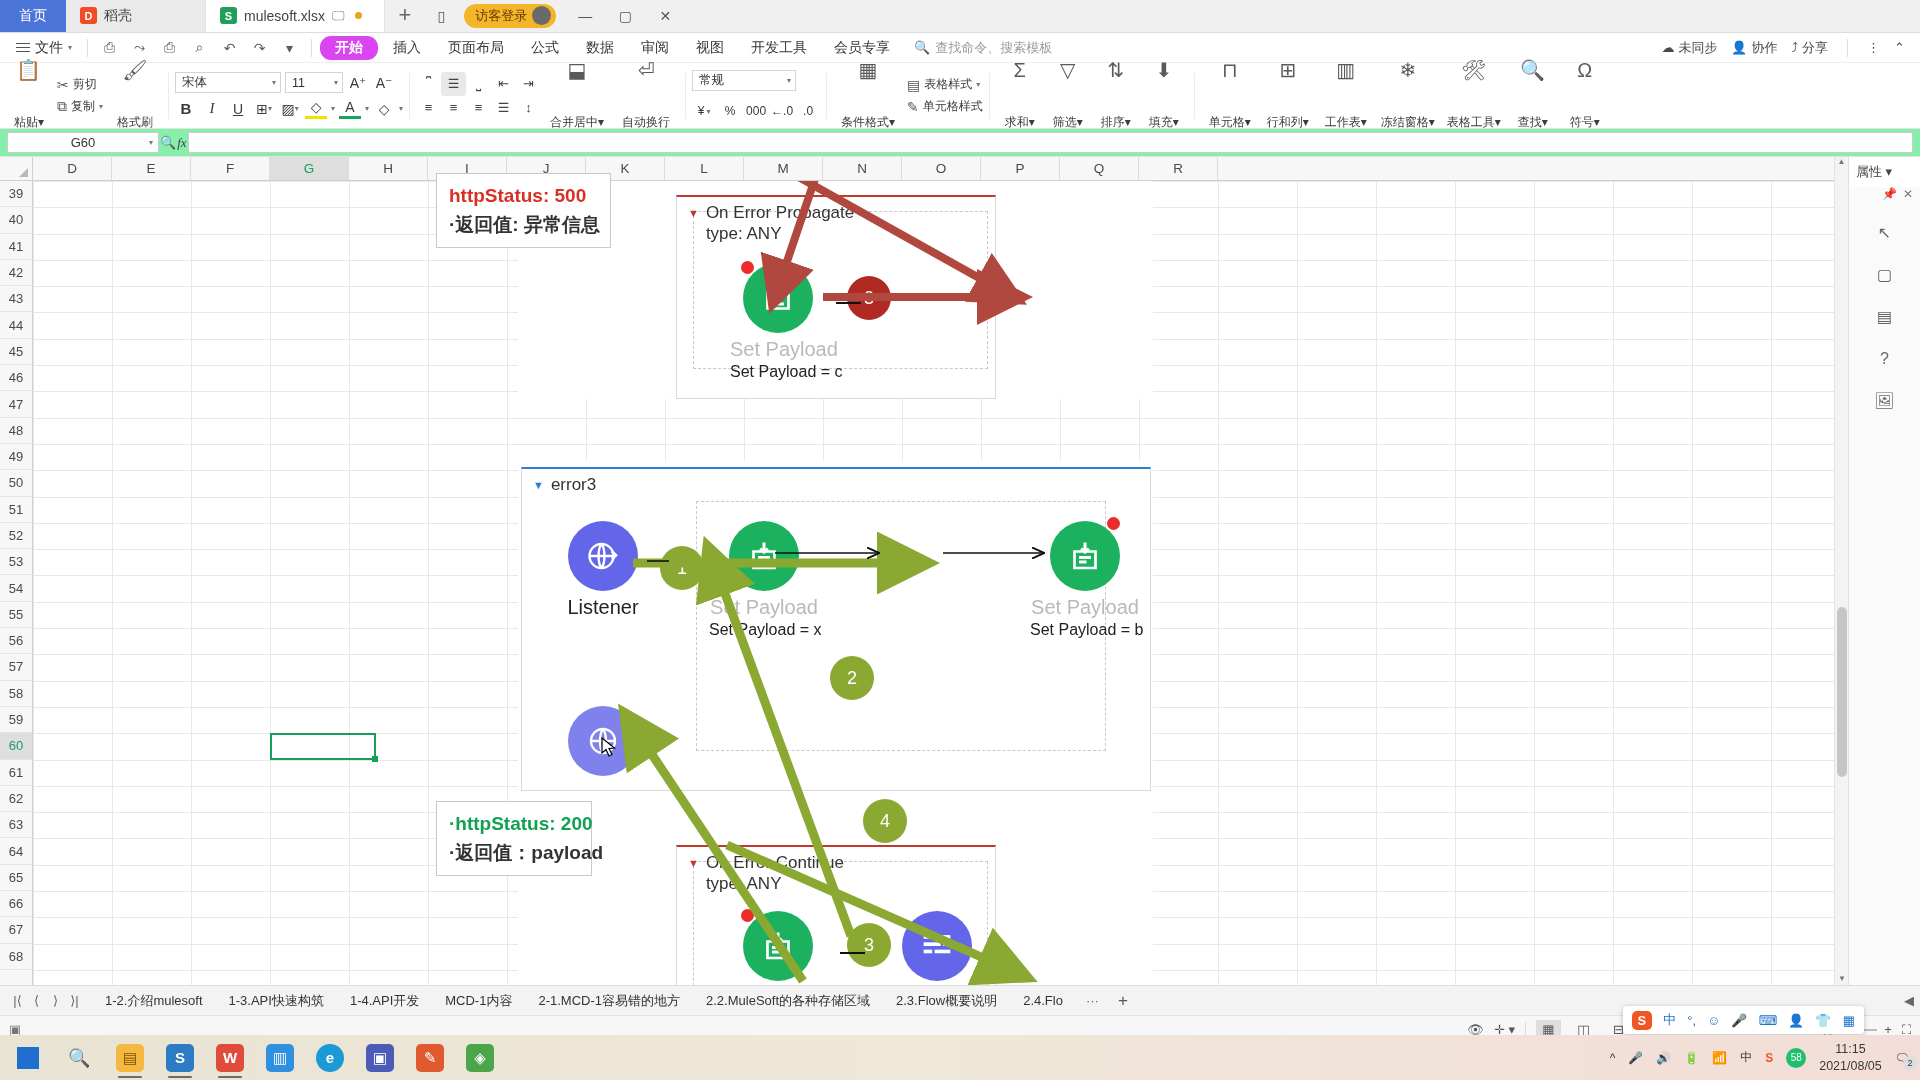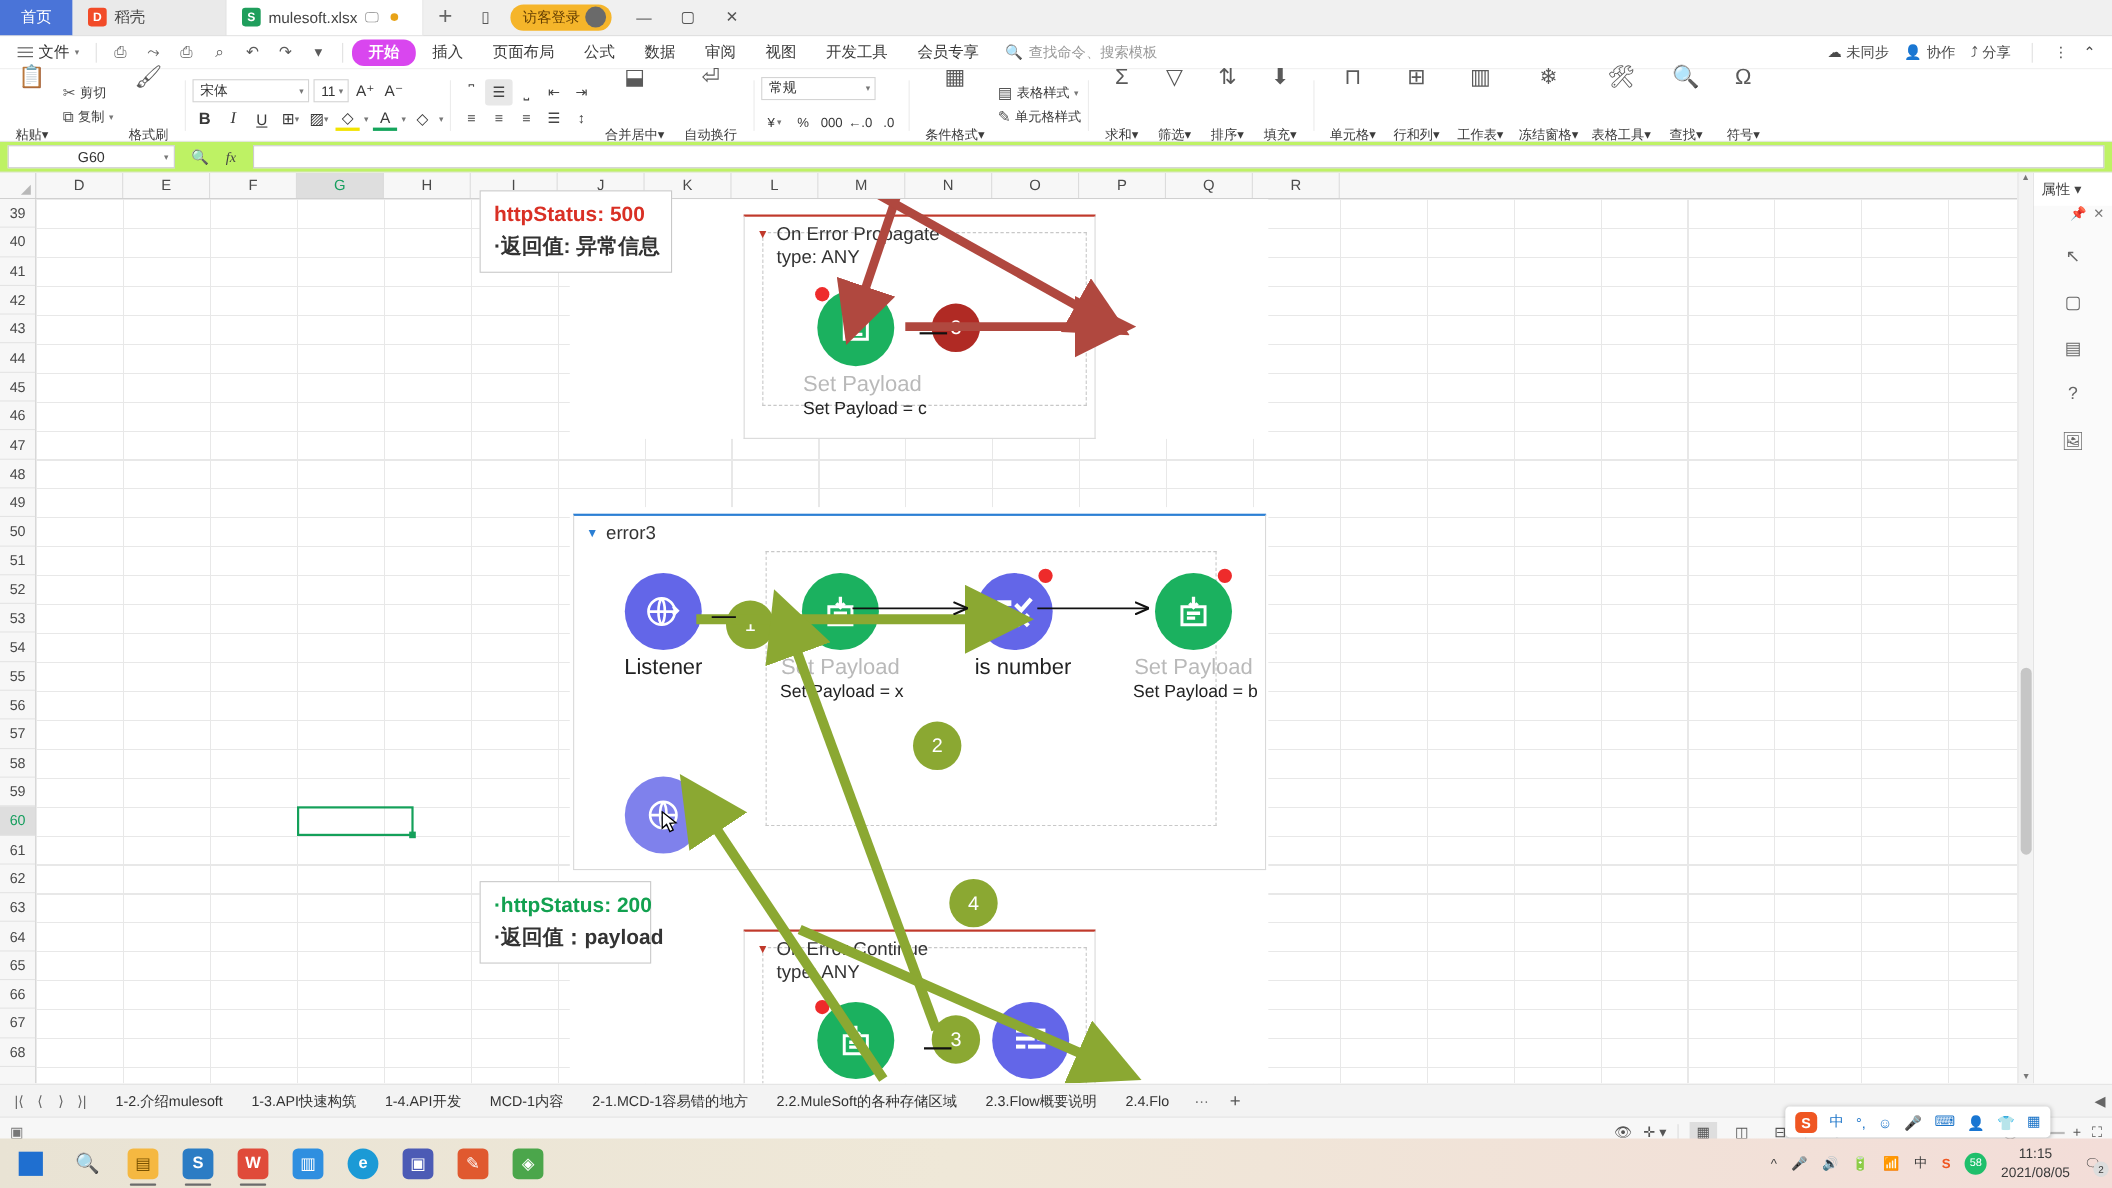--- a/index.html
+++ b/index.html
@@ -43,35 +43,35 @@
   .rg { display:flex; align-items:center; height:62px; }
   .rsep { width:1px; height:46px; background:#ececec; margin:0 6px; }
   .big-btn { display:flex; flex-direction:column; align-items:center; justify-content:center; width:48px; gap:1px; font-size:12px; color:#3c3c3c; }
   .big-btn .gl { font-size:20px; line-height:21px; color:#5a5a5a; }
   .big-btn .lb { font-size:12px; white-space:nowrap;margin-top:32px; }
   .stack2 { display:flex; flex-direction:column; justify-content:center; gap:5px; }
   .srow { display:flex; align-items:center; gap:4px; font-size:12px; color:#3c3c3c; }
   .srow .gl { font-size:14px; color:#555; }
   .fontrow { display:flex; gap:4px; align-items:center; }
   .fname { width:106px; height:21px; border:1px solid #d4d4d4; background:#fff; display:flex; align-items:center; justify-content:space-between; padding:0 4px 0 6px; font-size:12.5px; }
-  .fsize { width:32px; height:21px; border:1px solid #d4d4d4; background:#fff; display:flex; align-items:center; justify-content:space-between; padding:0 4px 0 6px; font-size:12.5px; }
+  .fsize { width:58px; height:21px; border:1px solid #d4d4d4; background:#fff; display:flex; align-items:center; justify-content:space-between; padding:0 4px 0 6px; font-size:12.5px; }
   .caret { font-size:8px; color:#777; }
   .fbtn { width:22px;height:21px;display:flex;align-items:center;justify-content:center;font-size:14px;color:#3a3a3a; }
   .fbtn.bold { font-weight:bold; font-size:15px;}
   .fbtn.ital { font-style:italic; font-family:"Liberation Serif",serif; font-size:15px;}
   .fbtn.und { text-decoration:underline; }
   .algrid { display:grid; grid-template-columns:repeat(3,25px); grid-template-rows:24px 24px; }
   .algrid2 { display:grid; grid-template-columns:repeat(2,25px); grid-template-rows:24px 24px; }
   .ab { display:flex;align-items:center;justify-content:center;font-size:13px;color:#444; }
   .ab.sel { background:#e8e8e8; border-radius:3px; }
   .numfmt { width:104px; height:21px; border:1px solid #d4d4d4; background:#fff; display:flex; align-items:center; justify-content:space-between; padding:0 4px 0 6px; font-size:12.5px;}
   .numrow { display:flex; gap:2px; align-items:center; margin-top:5px; }
   .nb { min-width:24px;height:20px;display:flex;align-items:center;justify-content:center;font-size:12px;color:#3a3a3a; gap:2px;}
   
-  .fbar { height:28px; background:#bef264; display:flex; align-items:center; padding:0 7px; gap:15px; border-bottom:1px solid #e2e2e2; }
+  .fbar { height:28px; background:#86efac; display:flex; align-items:center; padding:0 7px; gap:1px; border-bottom:1px solid #e2e2e2; }
   .namebox { width:152px; height:21px; border:1px solid #ccc; background:#fff; display:flex; align-items:center; justify-content:center; position:relative; font-size:13px;}
   .namebox .caret { position:absolute; right:5px; }
   .fxarea { flex:1; height:21px; border:1px solid #ccc; background:#fff; }
   
   .gridwrap { position:relative; height:828px; background:#fff; overflow:hidden; display:flex; }
   .gridmain { flex:1; position:relative; overflow:hidden; }
   .colhdr { display:flex; height:24px; background:#f7f7f7; border-bottom:1px solid #d0d0d0; }
   .corner { width:33px; border-right:1px solid #d0d0d0; background:#f7f7f7; position:relative;}
   .corner::after{content:"";position:absolute;right:4px;bottom:3px;border-left:9px solid transparent;border-bottom:9px solid #b8b8b8;}
   .ch { width:79px; display:flex; align-items:center; justify-content:center; font-size:13.5px; color:#4a4a4a; border-right:1px solid #dcdcdc; }
@@ -528,32 +528,20 @@
             <div class="circle c-green">
               <svg width="36" height="36" viewBox="0 0 24 24" fill="none" stroke="#fff" stroke-width="1.8">
                   <path d="M12 3v6M9.5 7l2.5 2.5L14.5 7" stroke-width="2"></path>
                   <path d="M5 9h14v11H5z"></path>
                   <path d="M8 13h8M8 16h5" stroke-width="2"></path>
                 </svg>
             </div>
             <div class="nlabel dim">Set Payload</div>
             <div class="nsub">Set Payload = x</div>
           </div>
-          <div class="node" style="left:836px; top:340px; width:106px;">
-            <div class="circle c-blue">
-              <span class="reddot" style="left:auto;right:0;top:-4px;"></span>
-              <svg width="36" height="32" viewBox="0 0 28 24" fill="none">
-                  <rect x="2" y="4" width="10" height="4" fill="#fff"></rect>
-                  <rect x="2" y="15" width="8" height="4" fill="#fff"></rect>
-                  <path d="M15 7l4 4 7-8" stroke="#fff" stroke-width="3" fill="none"></path>
-                  <path d="M16 14l8 8M24 14l-8 8" stroke="#fff" stroke-width="3"></path>
-                </svg>
-            </div>
-            <div class="nlabel" style="margin-left:16px;">is number</div>
-          </div>
           <div class="node" style="left:997px; top:340px; width:110px;">
             <div class="circle c-green">
               <span class="reddot" style="left:auto;right:0;top:-4px;"></span>
               <svg width="36" height="36" viewBox="0 0 24 24" fill="none" stroke="#fff" stroke-width="1.8">
                   <path d="M12 3v6M9.5 7l2.5 2.5L14.5 7" stroke-width="2"></path>
                   <path d="M5 9h14v11H5z"></path>
                   <path d="M8 13h8M8 16h5" stroke-width="2"></path>
                 </svg>
             </div>
             <div class="nlabel dim">Set Payload</div>

